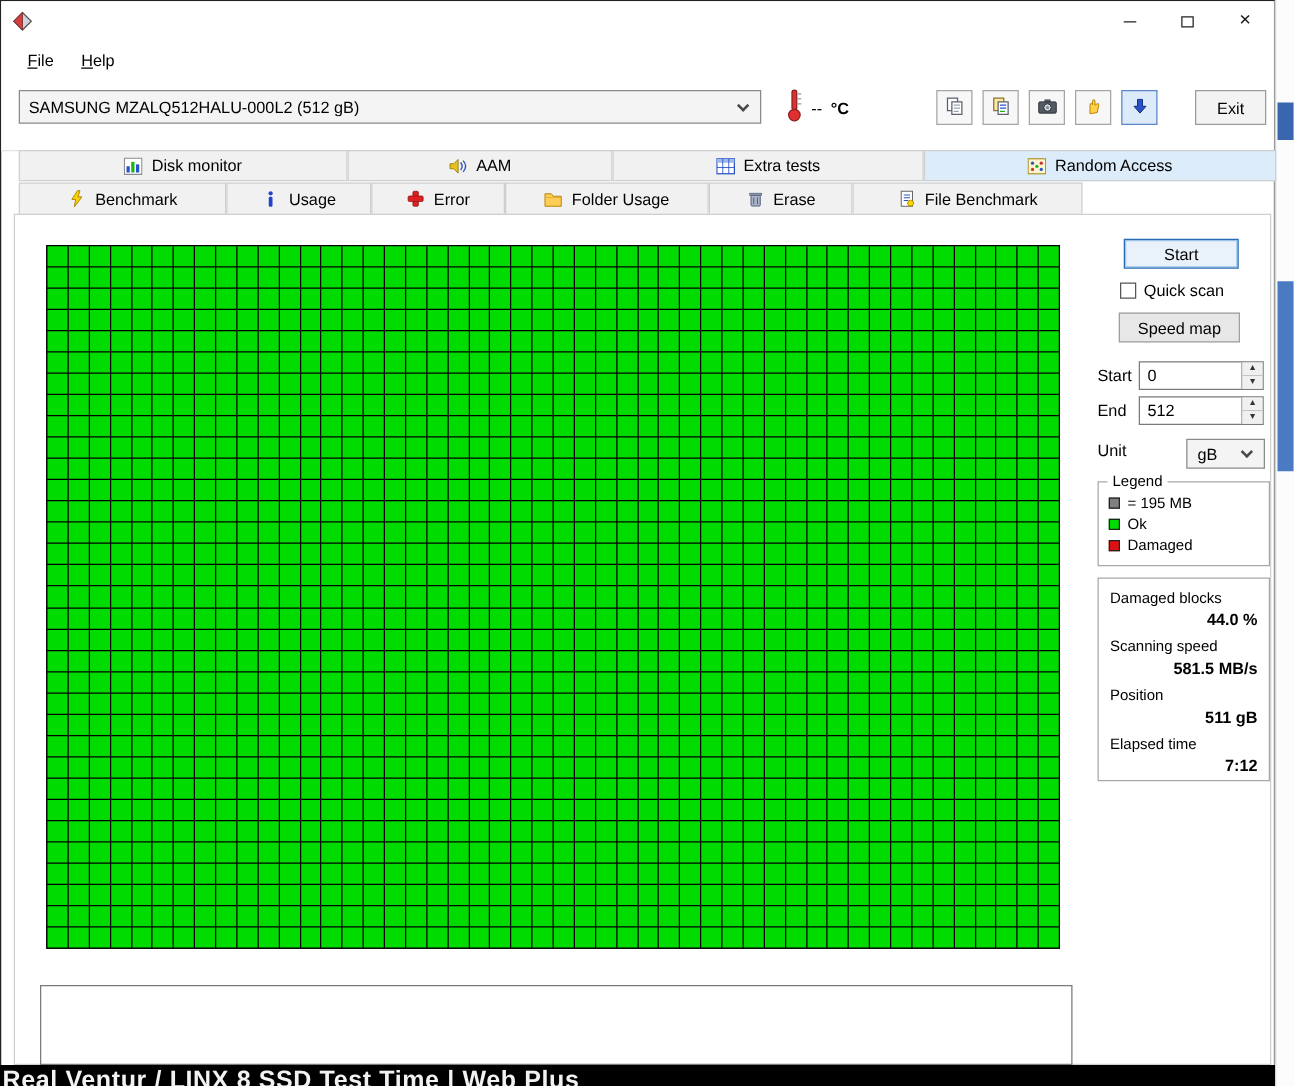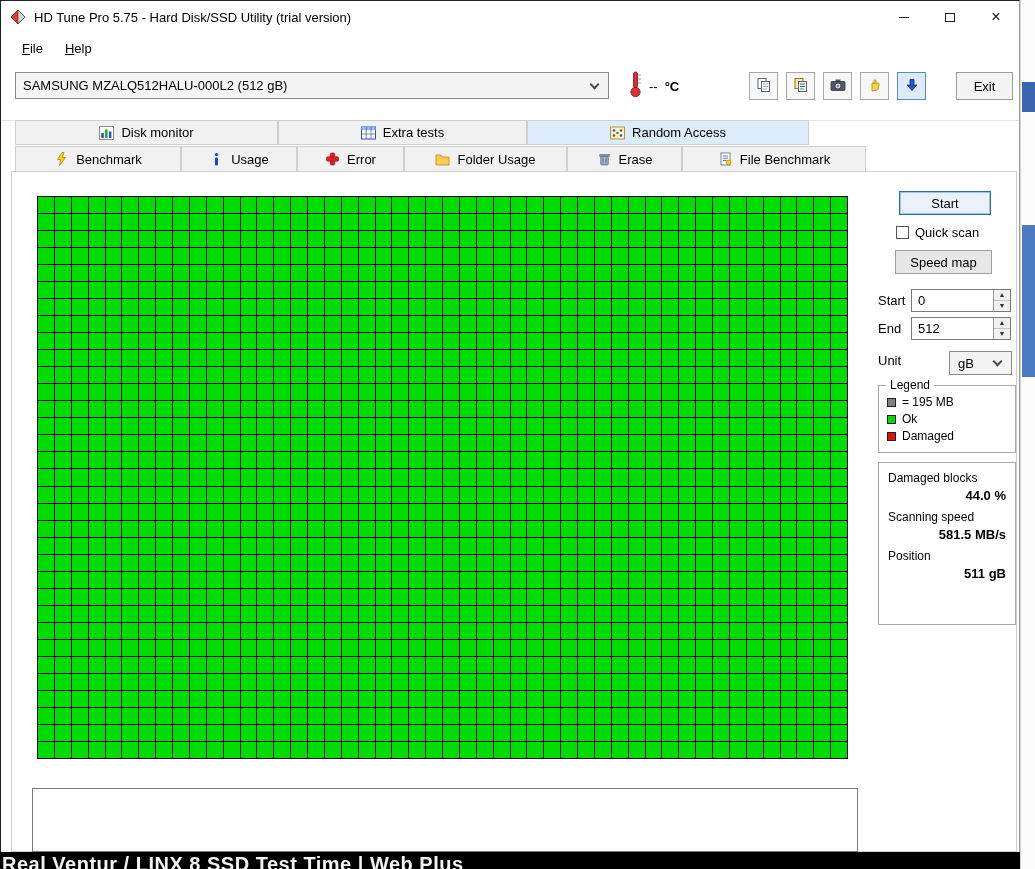--- a/index.html
+++ b/index.html
@@ -110,21 +110,20 @@
 
   <div class="window">
 
     <div class="titlebar">
       <span class="app-icon">
         <svg width="16" height="16" viewBox="0 0 16 16">
             <polygon points="8,1 15,8 8,15 1,8" fill="#cfd4da" stroke="#555" stroke-width="1"></polygon>
             <polygon points="8,1 1,8 8,15" fill="#d04040" stroke="#7a1d1d" stroke-width="0.6"></polygon>
           </svg>
       </span>
-      <span class="title-text">HD Tune Pro 5.75 - Hard Disk/SSD Utility (trial version)</span>
       <span class="win-controls">
         <span class="win-btn">
             <span class="glyph-min"></span>
           </span>
         <span class="win-btn">
             <span class="glyph-max"></span>
           </span>
         <span class="win-btn">
             <span class="glyph-close">×</span>
           </span>
@@ -197,20 +196,30 @@
       <div class="tab" style="width:263px">
         <span class="tab-icon">
             <svg width="15" height="14" viewBox="0 0 15 14">
               <rect x="0.5" y="0.5" width="14" height="13" fill="#fff" stroke="#8a8a8a"></rect>
               <rect x="2.2" y="7" width="2.6" height="5" fill="#2a52c8"></rect>
               <rect x="6" y="3.5" width="2.6" height="8.5" fill="#18b418"></rect>
               <rect x="9.8" y="5.5" width="2.6" height="6.5" fill="#2a52c8"></rect>
             </svg>
           </span>
         <span class="tab-label">Disk monitor</span>
+      </div>
+      <div class="tab" style="width:212px">
+        <span class="tab-icon">
+            <svg width="15" height="14" viewBox="0 0 15 14">
+              <polygon points="1,5 4,5 7.5,1.5 7.5,12.5 4,9 1,9" fill="#e8c020" stroke="#8a6d00" stroke-width="0.6"></polygon>
+              <path d="M9.5 4 q2.5 3 0 6" stroke="#2a52c8" stroke-width="1.1" fill="none"></path>
+              <path d="M11.5 2.5 q4 4.5 0 9" stroke="#2a52c8" stroke-width="1.1" fill="none"></path>
+            </svg>
+          </span>
+        <span class="tab-label">AAM</span>
       </div>
       <div class="tab" style="width:249px">
         <span class="tab-icon">
             <svg width="15" height="14" viewBox="0 0 15 14">
               <rect x="0.5" y="1" width="14" height="12" fill="#fff" stroke="#2a52c8"></rect>
               <rect x="0.5" y="1" width="14" height="3.2" fill="#9db8e8"></rect>
               <line x1="5.2" y1="1" x2="5.2" y2="13" stroke="#2a52c8" stroke-width="0.7"></line>
               <line x1="10" y1="1" x2="10" y2="13" stroke="#2a52c8" stroke-width="0.7"></line>
               <line x1="0.5" y1="8" x2="14.5" y2="8" stroke="#2a52c8" stroke-width="0.7"></line>
             </svg>
@@ -1937,19 +1946,23 @@
           <div class="stat-value">44.0 %</div>
         </div>
         <div class="stat">
           <div class="stat-label">Scanning speed</div>
           <div class="stat-value">581.5 MB/s</div>
         </div>
         <div class="stat">
           <div class="stat-label">Position</div>
           <div class="stat-value">511 gB</div>
         </div>
+        <div class="stat">
+          <div class="stat-label">Elapsed time</div>
+          <div class="stat-value">7:12</div>
+        </div>
       </div>
 
       <div class="log-box"></div>
 
     </div>
   </div>
 </div>
 
 </body></html>

